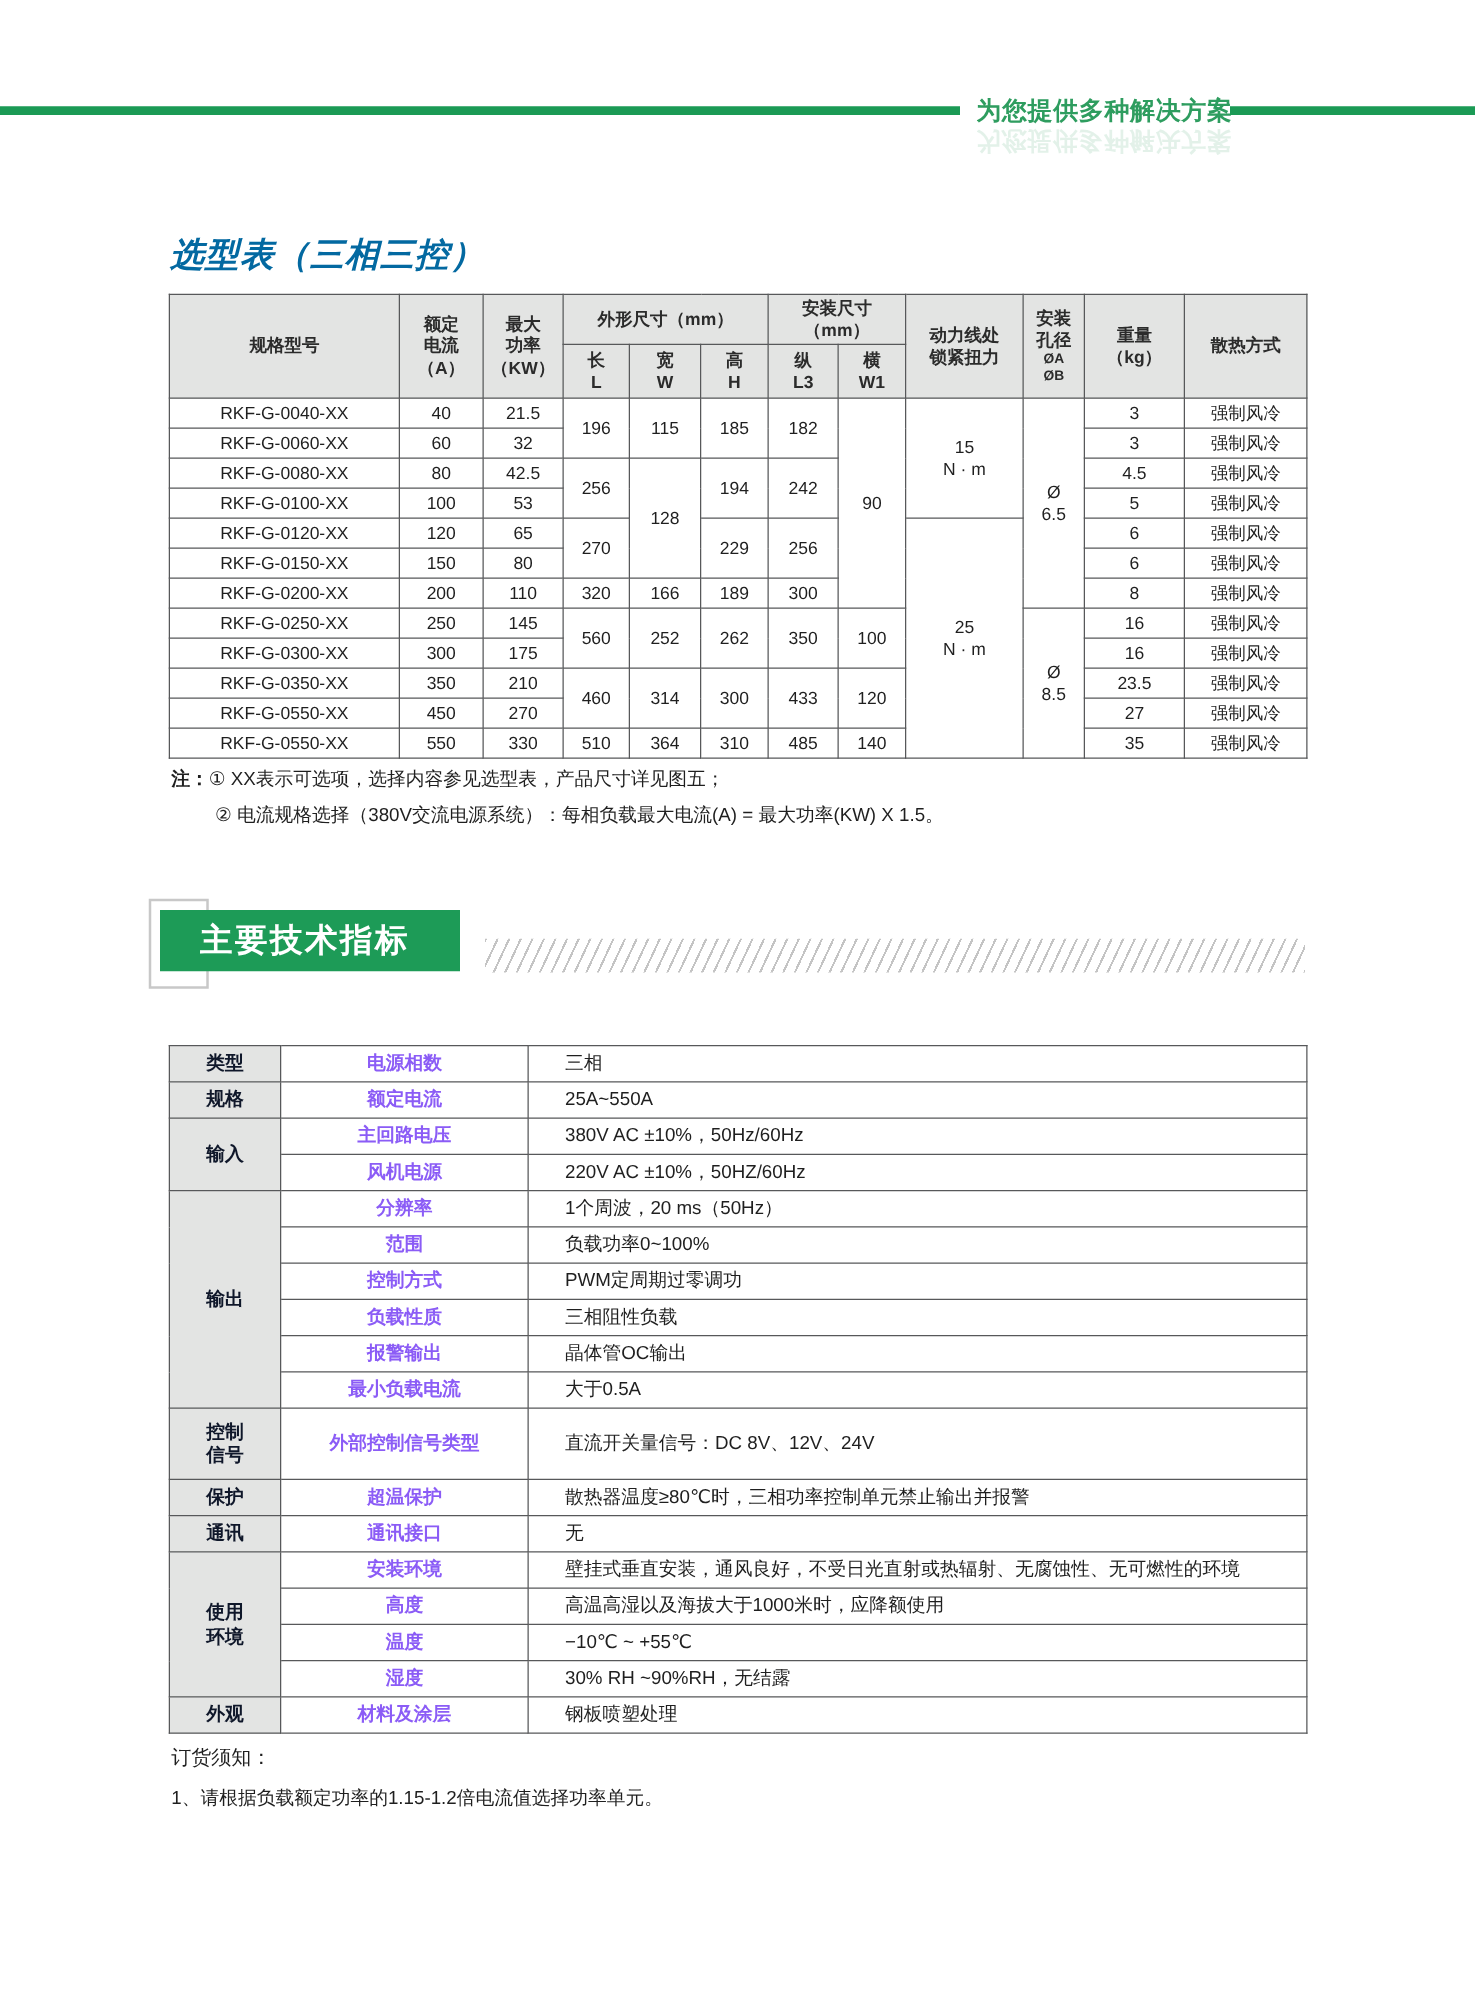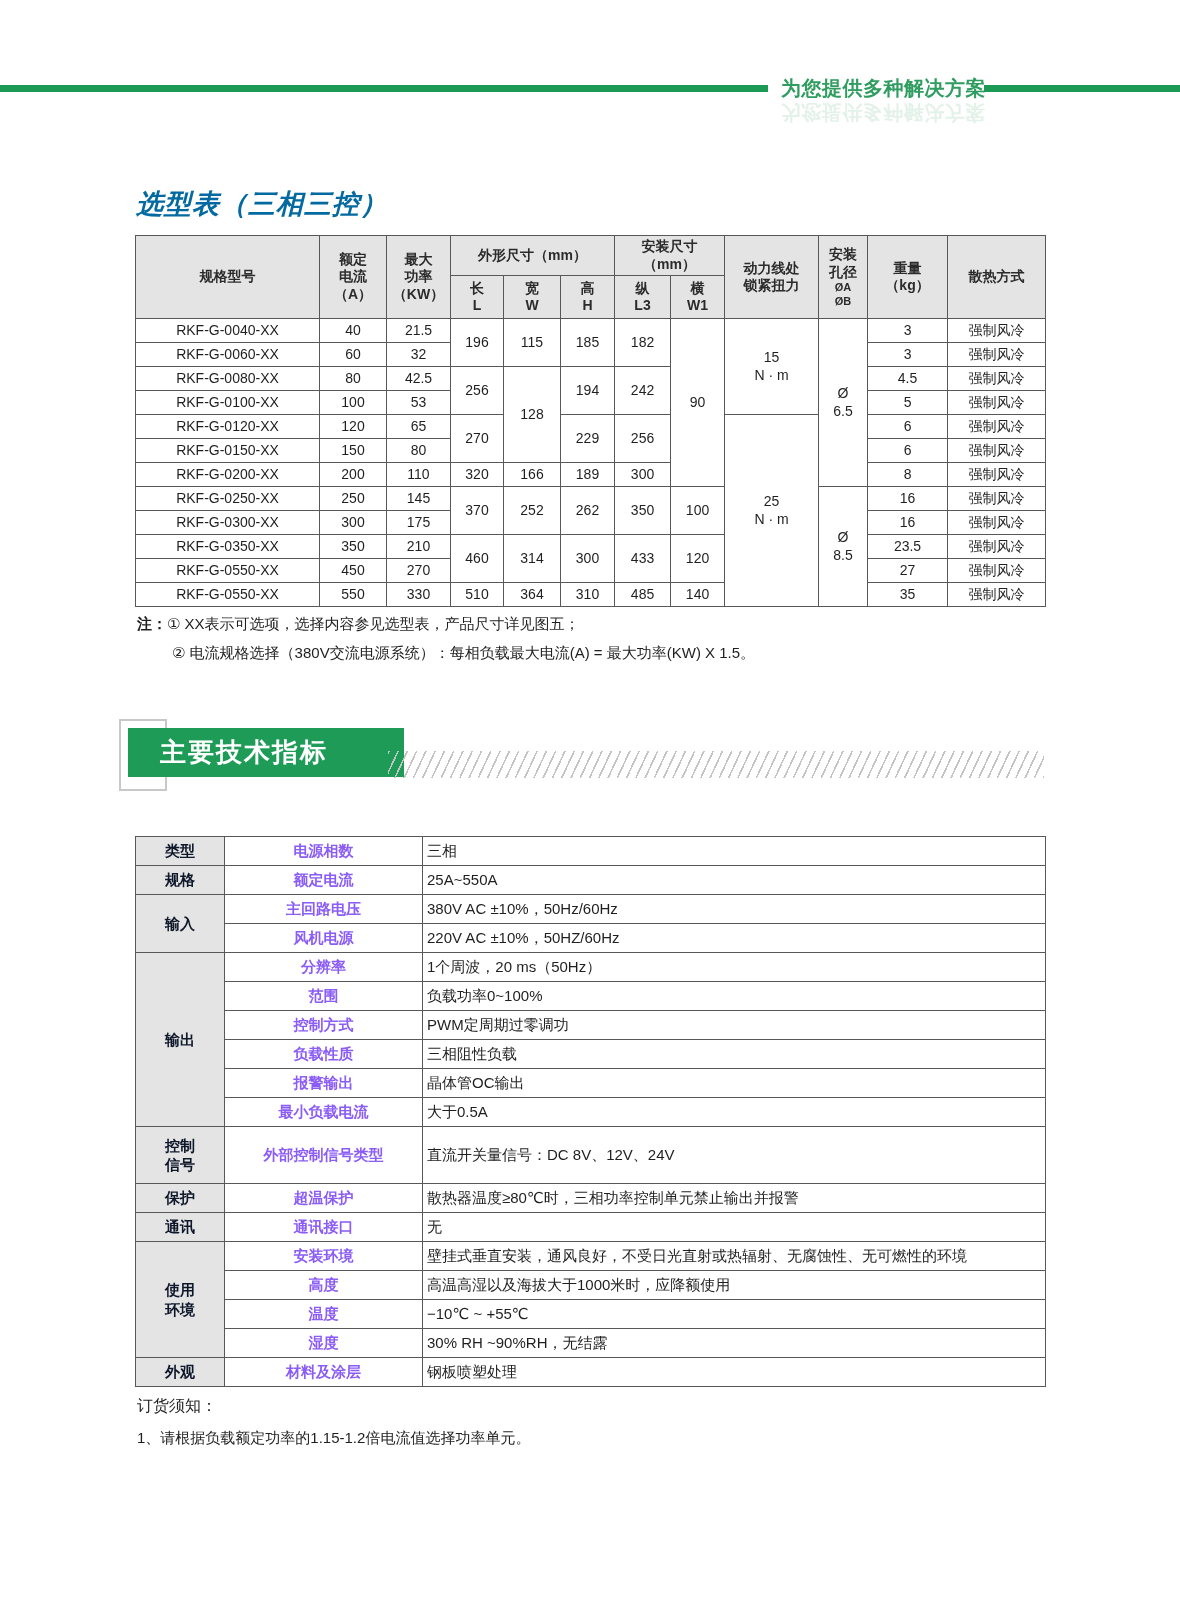--- a/index.html
+++ b/index.html
@@ -31,32 +31,32 @@
   .hole-sub{display:block;font-size:11px;font-weight:bold;line-height:1.2;}
 
   
   .notes{position:absolute;left:137px;top:609px;font-size:15px;color:#1f1f1f;line-height:1.95;}
   .notes .lbl{font-weight:bold;}
   .notes .line2{padding-left:35px;}
 
   
   .banner-frame{position:absolute;left:119px;top:719px;width:44px;height:68px;
                 border:2px solid #c8c8c8;background:transparent;}
-  .banner-green{position:absolute;left:128px;top:728px;width:276px;height:49px;background:#1d9b57;
+  .banner-green{position:absolute;left:128px;top:728px;width:240px;height:49px;background:#1d9b57;
                 color:#fff;font-size:26px;font-weight:bold;line-height:49px;
                 padding-left:32px;letter-spacing:2px;box-sizing:border-box;white-space:nowrap;}
   .hatch{position:absolute;left:388px;top:751px;width:656px;height:27px;
          background:repeating-linear-gradient(115deg,#c4c4c4 0 1.6px,transparent 1.6px 8.4px);}
 
   
   .spec-table{position:absolute;left:135px;top:836px;width:910px;font-size:15px;}
   .spec-table td{border:1px solid #57585a;vertical-align:middle;padding:0;height:28px;line-height:1.3;}
   .spec-table td.cat{background:#e3e4e3;font-weight:bold;text-align:center;color:#0f172a;}
   .spec-table td.item{background:#fff;font-weight:bold;text-align:center;color:#8b5cf6;}
-  .spec-table td.val{background:#fff;text-align:left;padding-left:4px;color:#1f1f1f;}
+  .spec-table td.val{background:#fff;text-align:left;padding-left:29px;color:#1f1f1f;}
   .row-tall td{height:56px;}
 
   
   .order{position:absolute;left:137px;top:1396px;font-size:15px;color:#1f1f1f;}
   .order .ttl{font-weight:normal;font-size:16px;margin-bottom:12px;}
   .page-num{position:absolute;left:0;top:1476px;width:100%;text-align:center;
             font-size:21px;color:#4a4a4a;letter-spacing:2px;}
 </style>
 </head>
 <body>
@@ -186,21 +186,21 @@
       <td>166</td>
       <td>189</td>
       <td>300</td>
       <td>8</td>
       <td>强制风冷</td>
     </tr>
     <tr>
       <td>RKF-G-0250-XX</td>
       <td>250</td>
       <td>145</td>
-      <td rowspan="2">370</td>
+      <td rowspan="2">560</td>
       <td rowspan="2">252</td>
       <td rowspan="2">262</td>
       <td rowspan="2">350</td>
       <td rowspan="2">100</td>
       <td rowspan="5" class="pre">Ø
 8.5</td>
       <td>16</td>
       <td>强制风冷</td>
     </tr>
     <tr>

